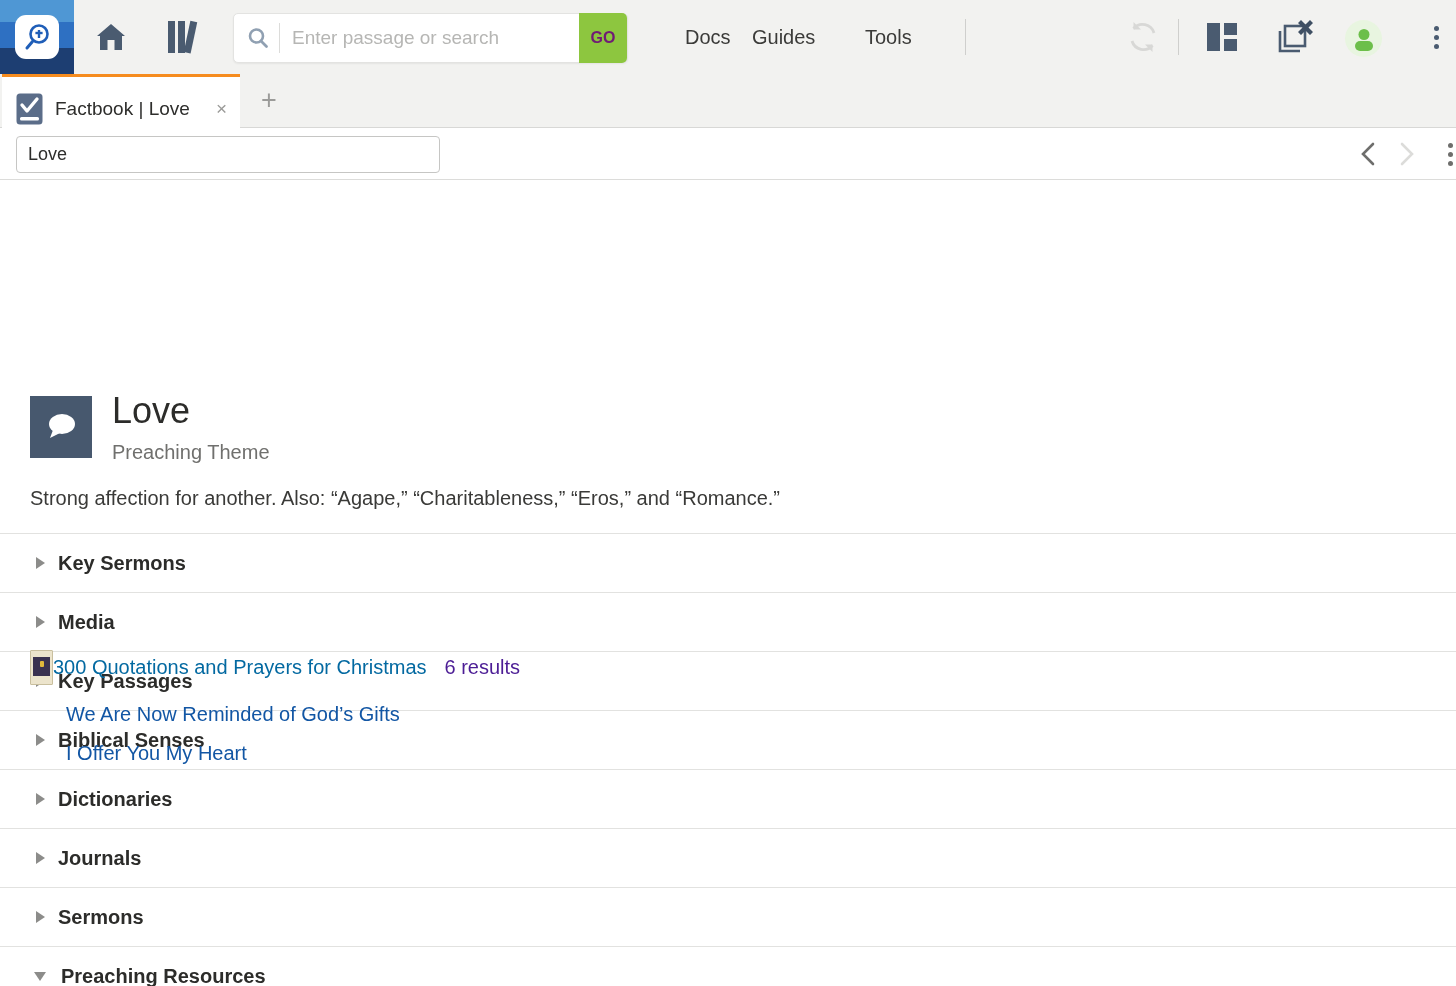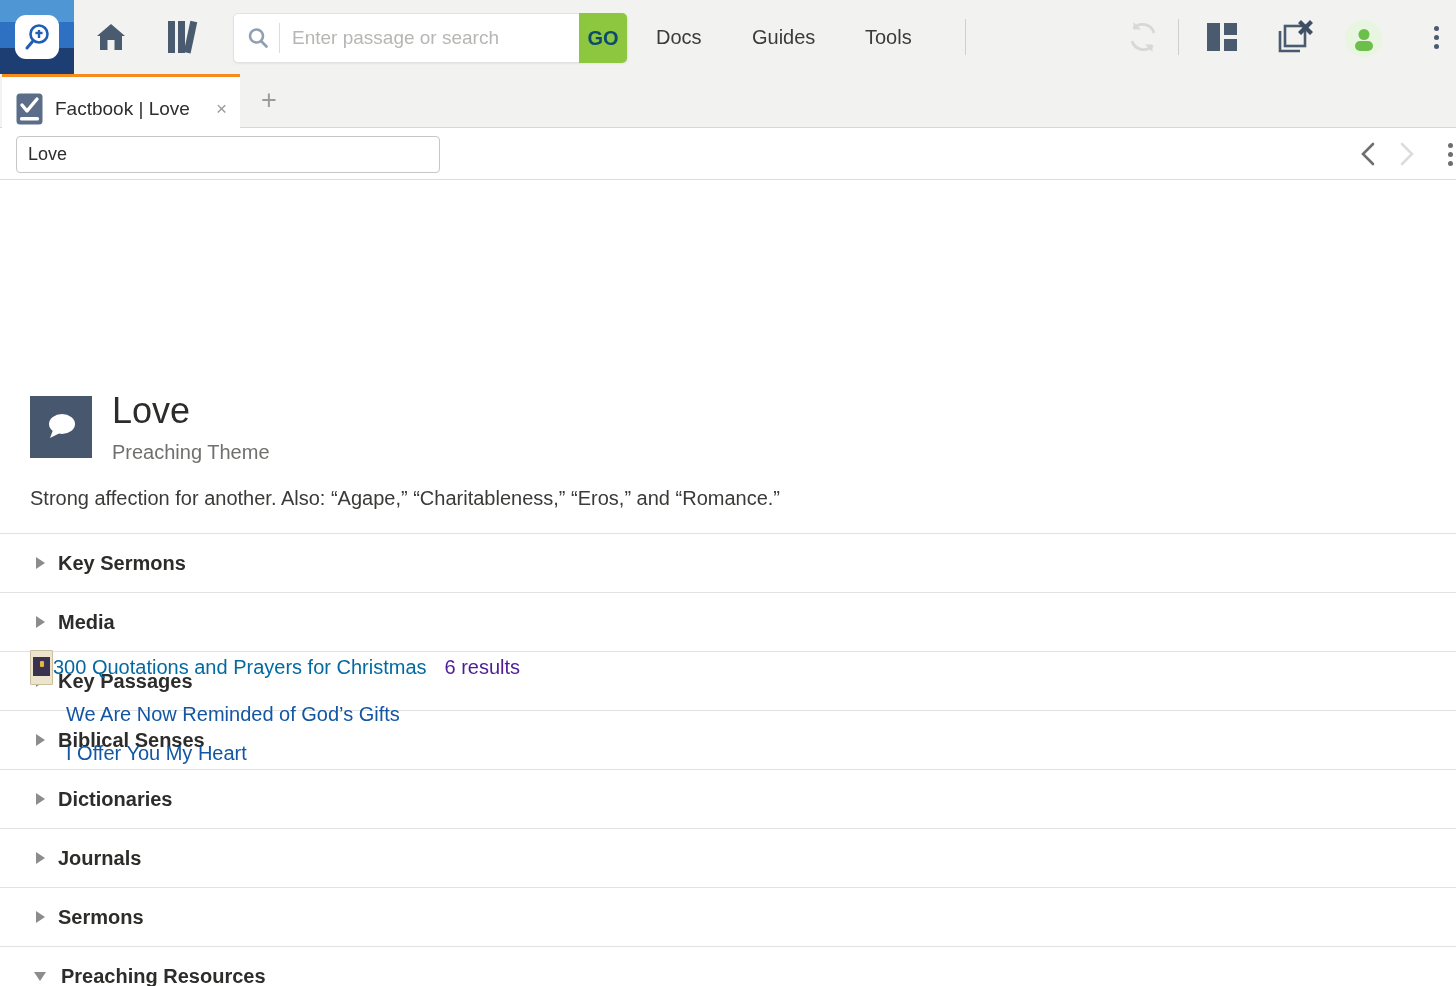--- a/index.html
+++ b/index.html
@@ -15,22 +15,22 @@
     display:flex; align-items:center; justify-content:center; }
   .tb-btn { position:absolute; top:0; height:74px; display:flex; align-items:center; justify-content:center; cursor:pointer; }
   .searchbox { position:absolute; left:233px; top:13px; width:395px; height:50px; background:#fff;
     border:1px solid #e3e3e1; border-radius:5px; box-shadow:0 1px 2px rgba(0,0,0,.06);
     display:flex; align-items:center; }
   .searchbox .mag { margin:0 10px 0 13px; flex:0 0 auto; }
   .searchbox .vdiv { width:1px; height:30px; background:#dcdcda; margin-right:12px; }
   .searchbox input { flex:1; border:none; outline:none; font-size:19px; color:#2e2e2c; min-width:0;
     font-family:"Liberation Sans", sans-serif; background:transparent; }
   .searchbox input::placeholder { color:#b6b6b4; }
-  .go-btn { flex:0 0 48px; height:50px; margin-left:6px; background:#8dc63f; color:#0c4a6e; border:none;
-    border-radius:0 5px 5px 0; font-size:20px; font-weight:700; cursor:pointer; font-family:"Liberation Sans", sans-serif; }
+  .go-btn { flex:0 0 48px; height:50px; margin-left:6px; background:#8dc63f; color:#701a75; border:none;
+    border-radius:0 5px 5px 0; font-size:16px; font-weight:700; cursor:pointer; font-family:"Liberation Sans", sans-serif; }
   .menu-item { position:absolute; top:0; height:74px; line-height:74px; font-size:20px; color:#3b3b39; cursor:pointer; }
   .tb-divider { position:absolute; top:19px; width:1px; height:36px; background:#cfcfcd; }
   .avatar { position:absolute; left:1345px; top:20px; width:37px; height:37px; border-radius:50%;
     background:#e8f5e0; display:flex; align-items:center; justify-content:center; cursor:pointer; }
   .kebab { display:flex; flex-direction:column; gap:4px; }
   .kebab i { width:5px; height:5px; border-radius:50%; background:#4a5b70; }
 
   
   .tabbar { position:absolute; top:74px; left:0; width:1456px; height:54px; background:#f2f2f0;
     border-bottom:1px solid #d8d8d6; }
@@ -114,21 +114,21 @@
     <div class="searchbox">
       <svg class="mag" width="22" height="22" viewBox="0 0 22 22">
         <circle cx="9.5" cy="9" r="6.5" fill="none" stroke="#90a0b2" stroke-width="2.6"></circle>
         <line x1="14" y1="14" x2="19.5" y2="19.5" stroke="#90a0b2" stroke-width="2.8" stroke-linecap="round"></line>
       </svg>
       <div class="vdiv"></div>
       <input type="text" placeholder="Enter passage or search" style="">
       <button class="go-btn">GO</button>
     </div>
 
-    <div class="menu-item" style="left:656px;">Docs</div>
+    <div class="menu-item" style="left:685px;">Docs</div>
     <div class="menu-item" style="left:752px;">Guides</div>
     <div class="menu-item" style="left:865px;">Tools</div>
 
     <div class="tb-divider" style="left:965px;"></div>
 
     <div class="tb-btn" style="left:1122px;width:42px;">
       <svg width="38" height="38" viewBox="0 0 38 38">
         <path d="M30 15 A12 12 0 0 0 9.5 10.5" fill="none" stroke="#d8d8d6" stroke-width="2.8"></path>
         <path d="M8 23 A12 12 0 0 0 28.5 27.5" fill="none" stroke="#d8d8d6" stroke-width="2.8"></path>
         <path d="M9.5 4 L9.5 11.5 L17 11.5 Z" fill="#d8d8d6"></path>

